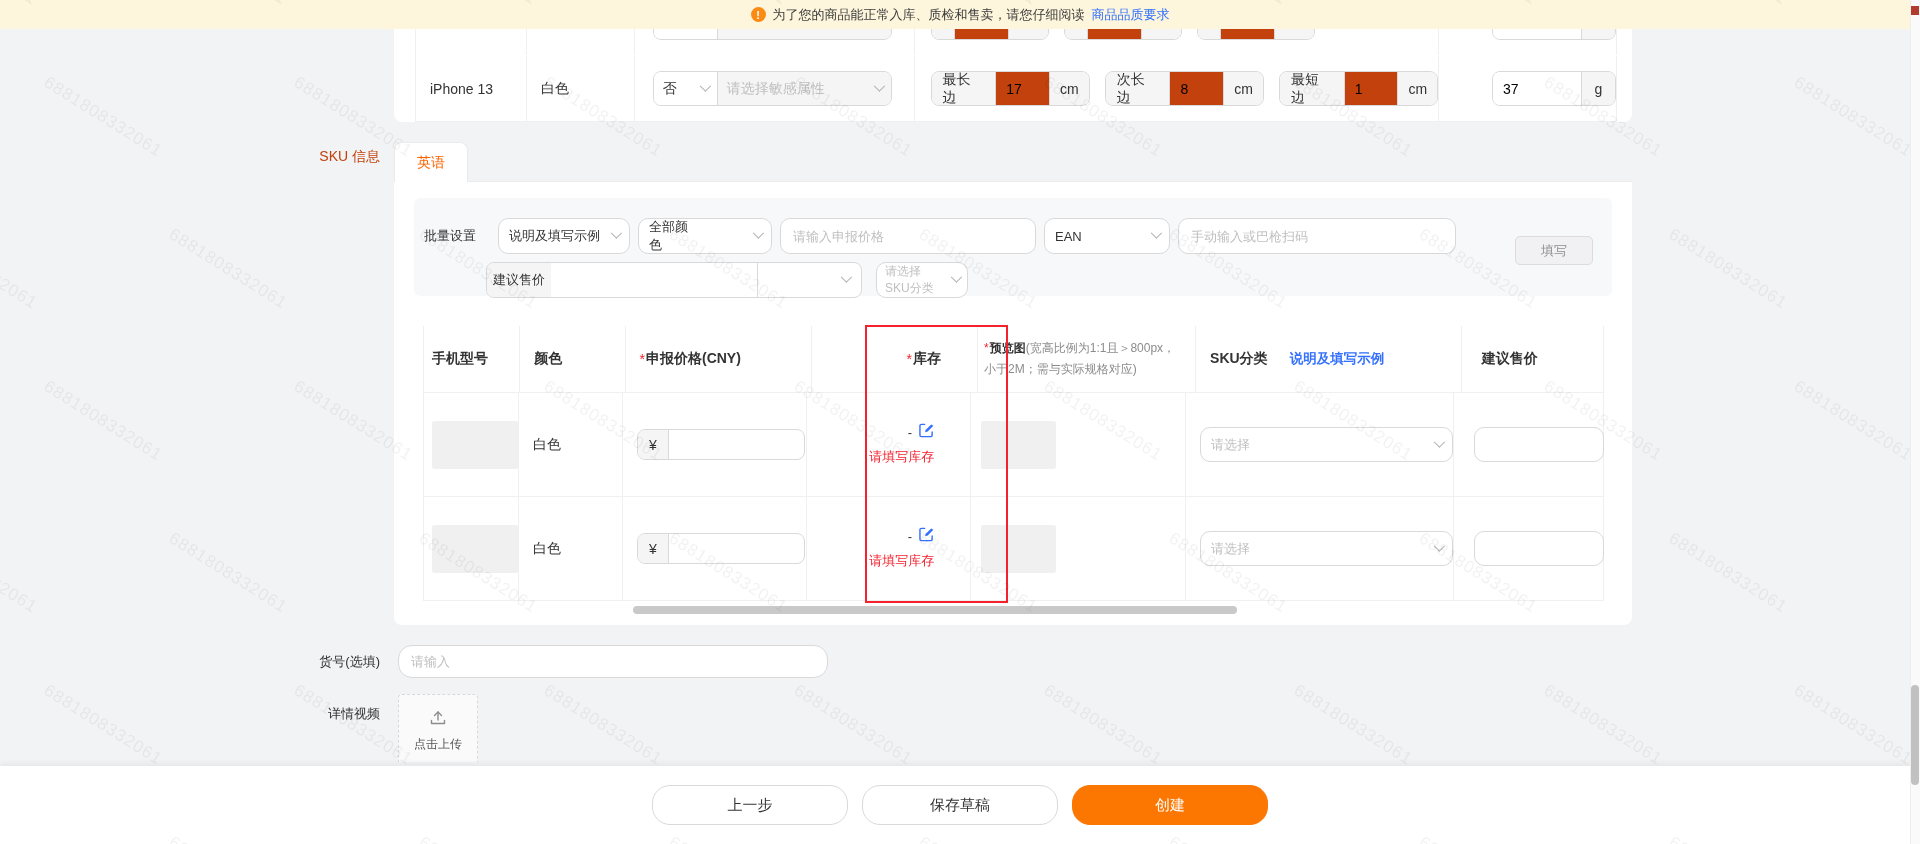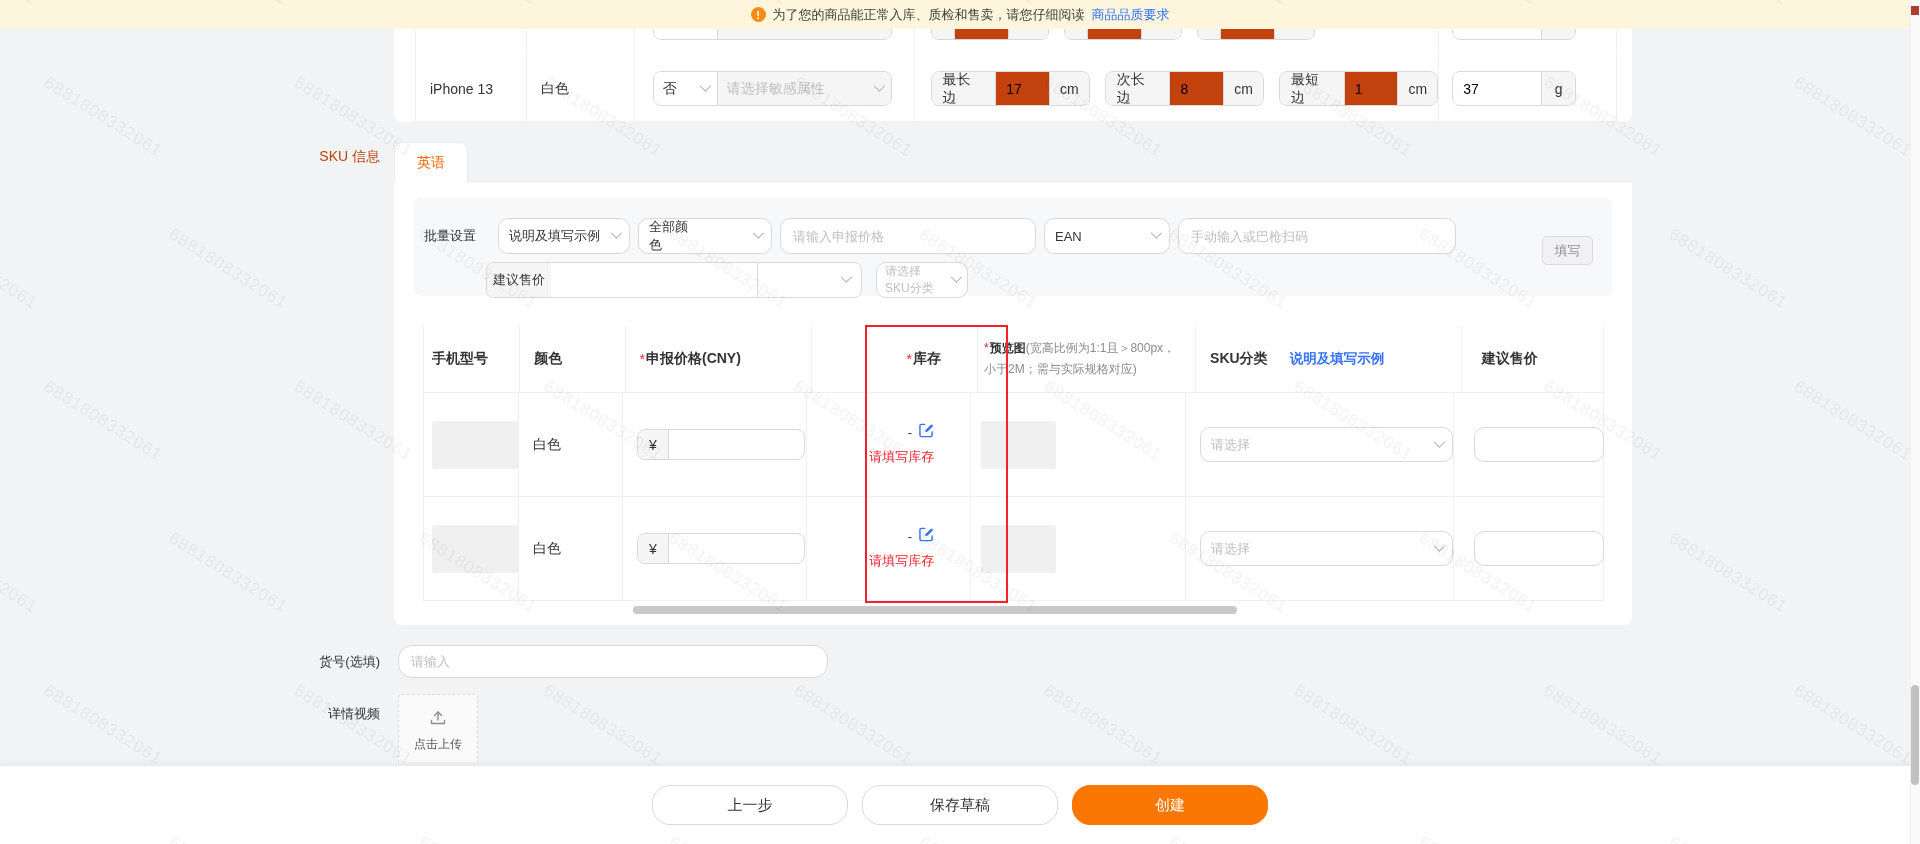--- a/index.html
+++ b/index.html
@@ -32,42 +32,42 @@
   
   .top-card { position:absolute; left:394px; top:29px; width:1238px; height:93px; background:#fff;
     border-radius:0 0 8px 8px; overflow:hidden; }
   .spec-table { position:absolute; left:21px; top:0; width:1202px; border-left:1px solid #f0f0f0; }
   .spec-row { display:flex; height:66px; align-items:center; border-bottom:1px solid #f0f0f0; }
   .spec-cell { height:100%; display:flex; align-items:center; border-right:1px solid #f0f0f0; }
   .c-model { width:111px; padding-left:14px; }
   .c-color { width:108px; padding-left:14px; }
   .c-sens  { width:280px; padding-left:18px; }
   .c-dims  { width:525px; padding-left:16px; gap:15px; }
-  .c-weight{ width:178px; padding-left:13px; }
+  .c-weight{ width:178px; padding-left:13px;justify-content:flex-end; }
   .compound { display:flex; border:1px solid #d9d9d9; border-radius:8px; overflow:hidden; height:35px; font-size:14px; }
   .compound .seg { display:flex; align-items:center; padding:0 9px; }
   .compound .seg1 { width:63px; justify-content:space-between; background:#fff; }
   .compound .seg2 { width:174px; justify-content:space-between; background:#f5f5f5; border-left:1px solid #d9d9d9; color:#bfbfbf; }
   .dim-grp .lab { padding:0 11px; }
   .dim-grp .val { width:54px; background:#c2410c; }
   .dim-grp .unit{ width:40px; justify-content:center; }
   .partial-clip { height:27px; overflow:hidden; border-bottom:0; }
   .partial-clip .spec-row { margin-top:-40px; border-bottom:none; }
   
   .section-label { position:absolute; left:270px; top:148px; width:110px; text-align:right; font-size:14px; color:#c2410c; }
   .tab { position:absolute; left:394px; top:142px; width:74px; height:40px; background:#fff;
     border:1px solid #ebebeb; border-bottom:none; border-radius:8px 8px 0 0; color:#fa6400;
     display:flex; align-items:center; justify-content:center; font-size:14px; z-index:3; cursor:pointer; }
   .panel { position:absolute; left:394px; top:181px; width:1238px; height:444px; background:#fff;
     border-top:1px solid #ebebeb; border-radius:0 0 8px 8px; }
   .batch { position:absolute; left:20px; top:16px; width:1198px; height:98px; background:#f7f8fa; border-radius:6px; }
   .batch-row1 { display:flex; align-items:center; gap:8px; padding:20px 0 0 10px; }
   .batch-label { width:58px; font-size:13px; color:#333; flex:none; margin-right:8px; }
   .batch-row2 { display:flex; align-items:center; gap:14px; margin:8px 0 0 72px; }
-  .fill-btn { position:absolute; right:19px; top:38px; width:51px; height:29px; background:#f1f1f3;
+  .fill-btn { position:absolute; right:19px; top:38px; width:78px; height:29px; background:#f1f1f3;
     border:1px solid #dcdcdc; border-radius:5px; color:#8f8f94; font-size:13px;
     display:flex; align-items:center; justify-content:center; cursor:not-allowed; }
   .sugg-grp { display:flex; align-items:stretch; border:1px solid #d9d9d9; border-radius:8px; overflow:hidden; height:36px; background:#fff; }
   .sugg-grp .addon { background:#f5f5f5; display:flex; align-items:center; padding:0 6px; font-size:13px; }
   .sugg-grp .field { width:206px; }
   .sugg-grp .suffix { width:104px; display:flex; align-items:center; justify-content:flex-end;
     padding:0 12px; border-left:1px solid #d9d9d9; }
   
   .sku-table { position:absolute; left:29px; top:144px; width:1181px; overflow:hidden; border-left:1px solid #f0f0f0; }
   .t-head { display:flex; height:67px; align-items:center; font-size:14px; border-bottom:1px solid #f0f0f0; }

